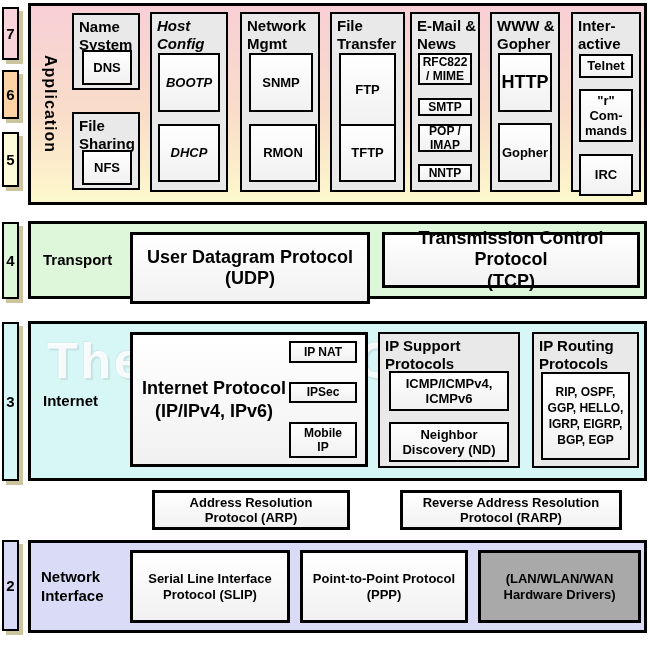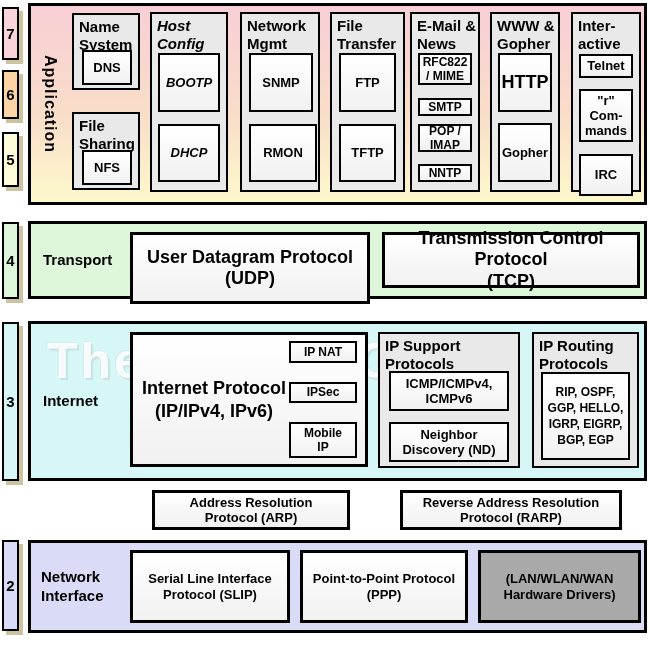--- a/index.html
+++ b/index.html
@@ -103,21 +103,21 @@
     <div class="group" style="left:209px;top:6px;width:80px;height:180px;">
       <div class="gtitle">Network
 Mgmt</div>
       <div class="pbox" style="left:7px;top:39px;width:64px;height:59px;">SNMP</div>
       <div class="pbox" style="left:7px;top:110px;width:68px;height:58px;">RMON</div>
     </div>
 
     <div class="group" style="left:299px;top:6px;width:75px;height:180px;">
       <div class="gtitle">File
 Transfer</div>
-      <div class="pbox" style="left:7px;top:39px;width:57px;height:59px;">FTP</div>
+      <div class="pbox" style="left:7px;top:39px;width:57px;height:73px;">FTP</div>
       <div class="pbox" style="left:7px;top:110px;width:57px;height:58px;">TFTP</div>
     </div>
 
     <div class="group" style="left:379px;top:6px;width:70px;height:180px;">
       <div class="gtitle">E-Mail &amp;
 News</div>
       <div class="pbox f12" style="left:6px;top:39px;width:54px;height:32px;">RFC822
 / MIME</div>
       <div class="pbox f12" style="left:6px;top:84px;width:54px;height:18px;">SMTP</div>
       <div class="pbox f12" style="left:6px;top:110px;width:54px;height:28px;">POP /

